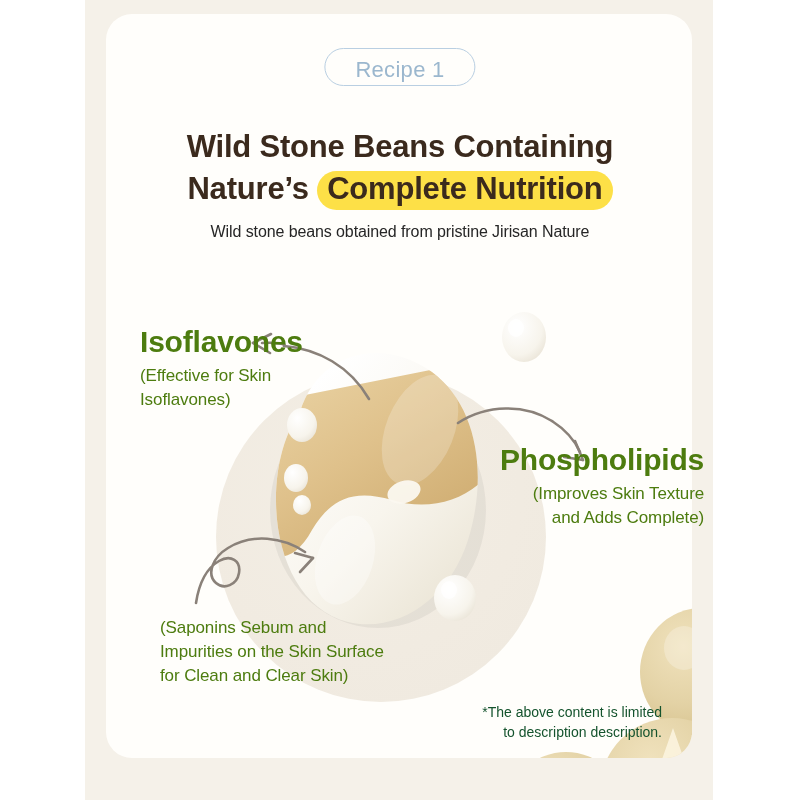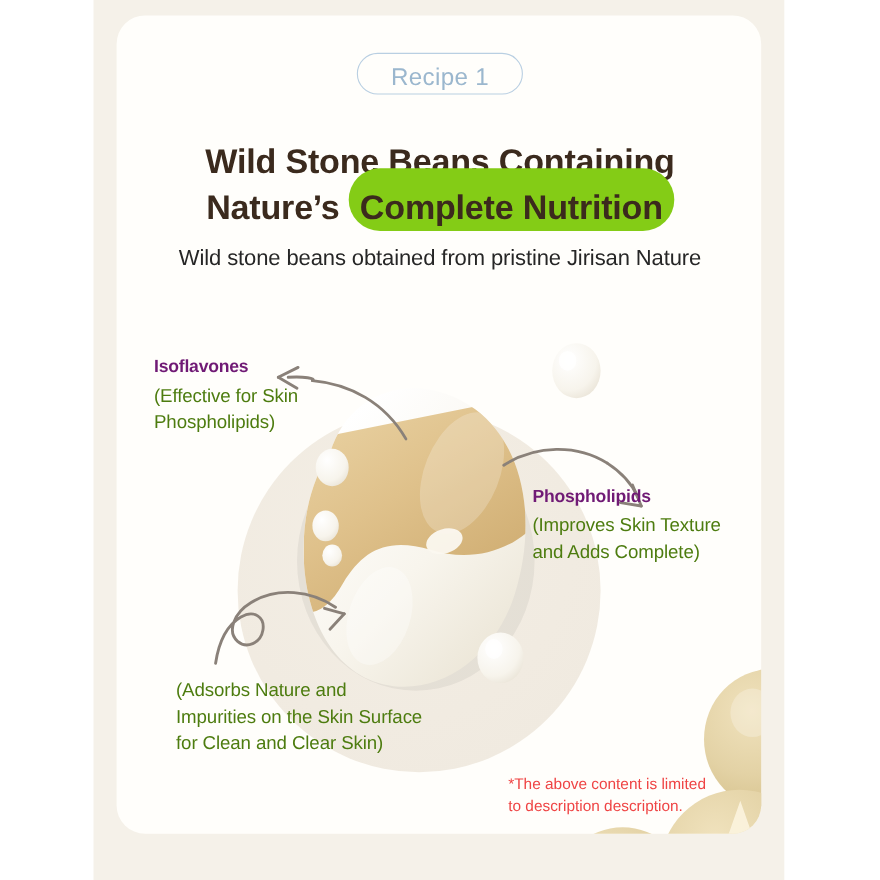--- a/index.html
+++ b/index.html
@@ -78,69 +78,70 @@
     text-align: center;
     color: #3b2a1d;
     font-size: 31px;
     font-weight: bold;
     line-height: 1.36;
     letter-spacing: -0.2px;
     margin-top: 18px;
   }
   .hl-line { display: block; white-space: nowrap; }
   .hl-mark {
-    background: #84cc16;
+    background: #fde047;
     border-radius: 999px;
-    padding: 18px 10px 4px;
+    padding: 0 10px 4px;
     box-decoration-break: clone;
     -webkit-box-decoration-break: clone;
   }
 
   .subhead {
     position: absolute;
     left: 0;
     right: 0;
     top: 220px;
     text-align: center;
     color: #262626;
-    font-size: 20px;
+    font-size: 16px;
     line-height: 1.52;
     letter-spacing: -0.1px;
   }
   .sub-line { display: block; white-space: nowrap; }
 
   
   .callout { position: absolute; }
   .callout .ing-title {
-    color: #701a75;
-    font-size: 16px;
+    color: #4d7c0f;
+    font-size: 30px;
     font-weight: bold;
     letter-spacing: -0.2px;
     white-space: nowrap;
     margin-bottom: 5px;
   }
   .callout .ing-desc {
     color: #4d7c0f;
     font-size: 17px;
     line-height: 1.42;
     letter-spacing: -0.1px;
   }
   .ing-desc span { display: block; white-space: nowrap; }
 
   #callout-isoflavones { left: 140px; top: 325px; }
-  #callout-phospholipids { left: 484px; top: 443px; text-align: left; }
+  #callout-phospholipids { left: 500px; top: 443px; text-align: right; }
   #callout-saponins { left: 160px; top: 616px; }
 
   
   .footnote {
     position: absolute;
     left: 462px;
     top: 703px;
     width: 200px;
-    color: #ef4444;
+    text-align: right;
+    color: #14532d;
     font-size: 14px;
     line-height: 1.42;
   }
   .footnote span { display: block; white-space: nowrap; }
 
   
   .layer {
     position: absolute;
     left: 0; top: 0;
     width: 800px; height: 800px;
@@ -280,35 +281,35 @@
   </div>
 
   <div class="subhead">
     <span class="sub-line">Wild stone beans obtained from pristine Jirisan Nature</span>
   </div>
 
   <div class="callout" id="callout-isoflavones">
     <div class="ing-title">Isoflavones</div>
     <div class="ing-desc">
       <span>(Effective for Skin</span>
-      <span>Phospholipids)</span>
+      <span>Isoflavones)</span>
     </div>
   </div>
 
   <div class="callout" id="callout-phospholipids">
     <div class="ing-title">Phospholipids</div>
     <div class="ing-desc">
       <span>(Improves Skin Texture</span>
       <span>and Adds Complete)</span>
     </div>
   </div>
 
   <div class="callout" id="callout-saponins">
     <div class="ing-desc">
-      <span>(Adsorbs Nature and</span>
+      <span>(Saponins Sebum and</span>
       <span>Impurities on the Skin Surface</span>
       <span>for Clean and Clear Skin)</span>
     </div>
   </div>
 
   <div class="footnote">
     <span>*The above content is limited</span>
     <span>to description description.</span>
   </div>
 

